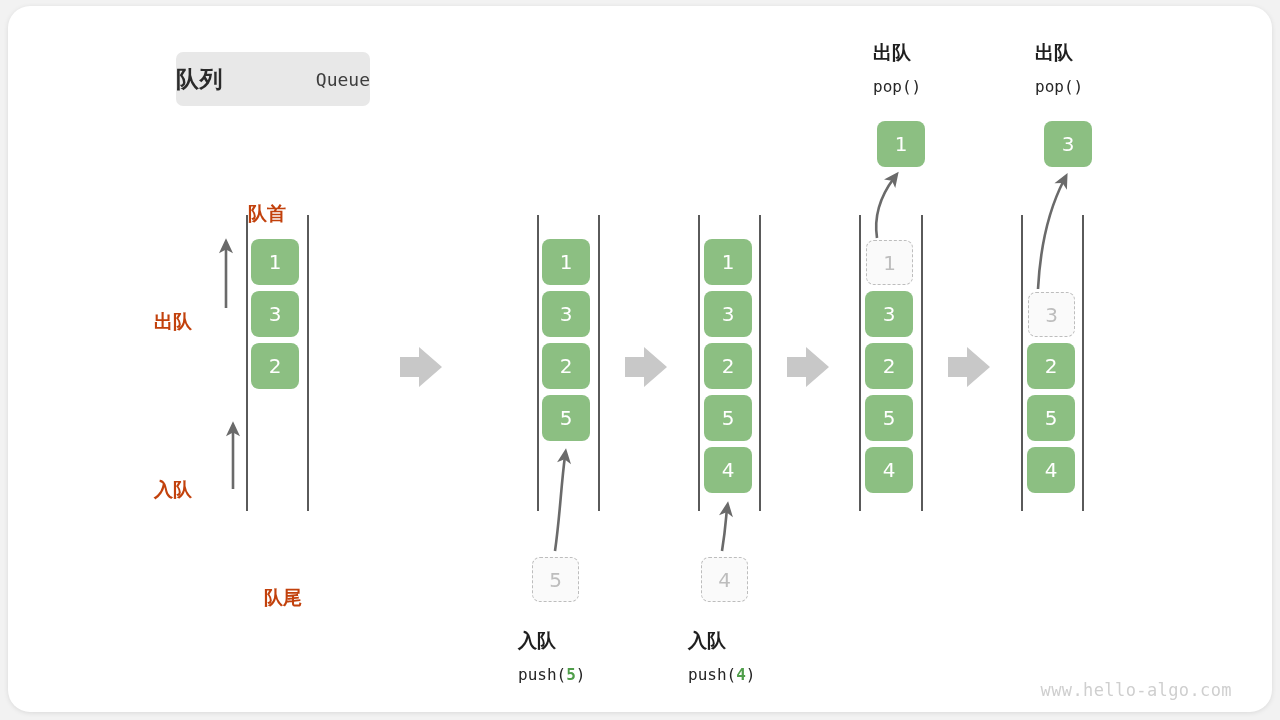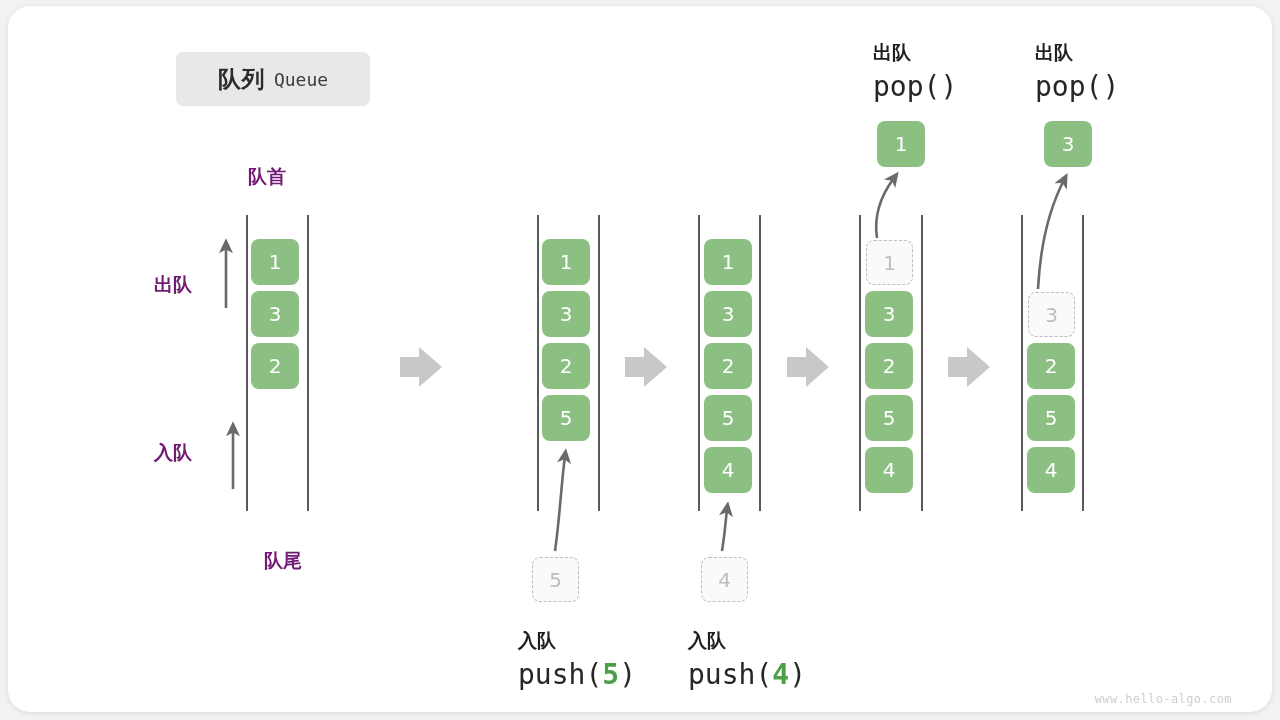--- a/index.html
+++ b/index.html
@@ -27,50 +27,51 @@
 
   
   #title-badge {
     position: absolute;
     left: 168px; top: 46px;
     width: 194px; height: 54px;
     background: #e8e8e8;
     border-radius: 7px;
     display: flex;
     align-items: center;
-    justify-content: center;
+    justify-content: space-between;
     gap: 9px;
   }
   #title-badge .cn {
     font-size: 23px; font-weight: bold; color: #2b2b2b;
     letter-spacing: 0.5px;
   }
   #title-badge .en {
     font-size: 18px; color: #3d3d3d;
     font-family: "DejaVu Sans Mono", "Liberation Mono", monospace;
   }
 
   
   .cnlabel {
     position: absolute;
-    font-size: 19px; font-weight: bold; color: #701a75;
+    font-size: 19px; font-weight: bold; color: #c2410c;
     white-space: nowrap;
+    margin-top: 37px;
   }
   .oplabel {
     position: absolute;
     text-align: left;
     white-space: nowrap;
     line-height: 34px;
   }
   .oplabel .cn {
     font-size: 19px; font-weight: bold; color: #1f1f1f;
     display: block;
   }
   .oplabel .code {
-    font-size: 28px; color: #262626;
+    font-size: 16px; color: #262626;
     font-family: "DejaVu Sans Mono", "Liberation Mono", monospace;
     display: block;
   }
   .oplabel .code .num { color: #4f9e4a; font-weight: bold; }
 
   
   .rail {
     position: absolute;
     width: 1.6px;
     background: #5a5a5a;
@@ -97,22 +98,22 @@
   
   #vec {
     position: absolute; left: 0; top: 0;
     width: 1280px; height: 720px;
     pointer-events: none;
   }
 
   
   #watermark {
     position: absolute;
-    right: 40px; bottom: 6px;
-    font-size: 12px;
+    right: 40px; bottom: 12px;
+    font-size: 17px;
     color: #cfcfcf;
     font-family: "DejaVu Sans Mono", "Liberation Mono", monospace;
     letter-spacing: 0.4px;
   }
 </style>
 </head>
 <body>
 
 <div id="stage">
   <div id="card">

